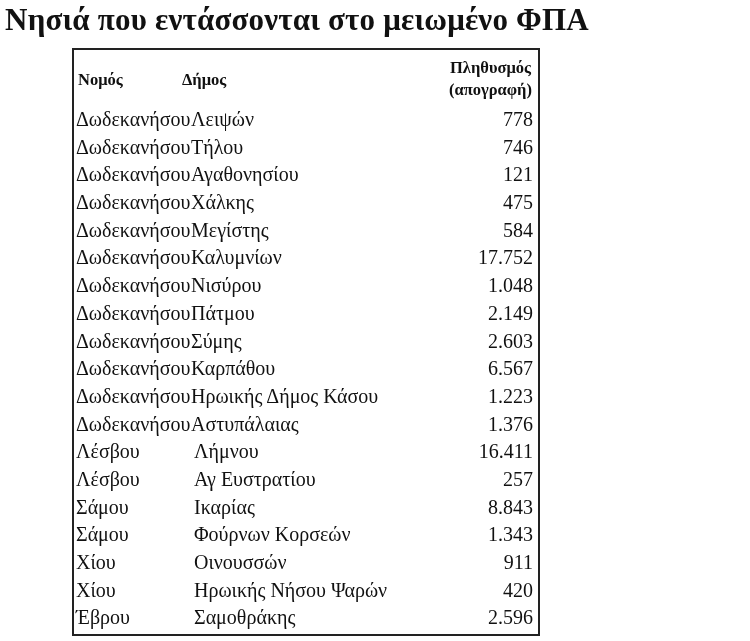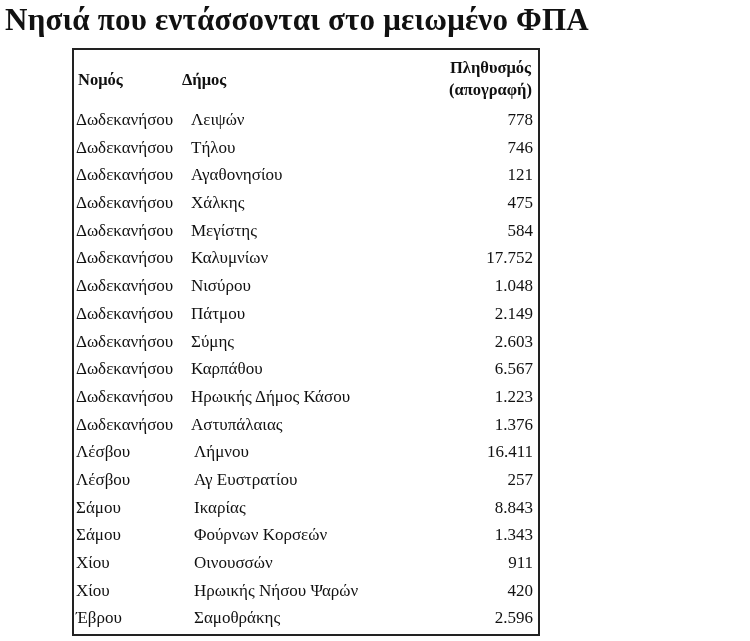--- a/index.html
+++ b/index.html
@@ -7,21 +7,21 @@
          font-family: "Liberation Serif", "DejaVu Serif", serif; color: #111; }
   .title { position: absolute; left: 0; top: 2px; width: 594px; text-align: center;
            font-size: 31px; font-weight: bold; letter-spacing: 0.2px; white-space: nowrap; }
   .table-box { position: absolute; left: 72px; top: 48px; width: 468px; height: 588px;
                border: 2px solid #222; box-sizing: border-box; }
   .head { position: absolute; left: 0; top: 0; width: 100%; height: 56px; font-weight: bold; font-size: 16.5px; }
   .h-nomos { position: absolute; left: 4px; top: 20px; }
   .h-dimos { position: absolute; left: 108px; top: 20px; }
   .h-pop { position: absolute; right: 6px; top: 7px; text-align: center; line-height: 22px; }
   .rows { position: absolute; left: 0; top: 56px; width: 100%; }
-  .row { position: relative; height: 27.7px; font-size: 17px; line-height: 27.7px; white-space: nowrap; }
+  .row { position: relative; height: 27.7px; font-size: 20px; line-height: 27.7px; white-space: nowrap; }
   .c-nomos { position: absolute; left: 2px; }
   .c-dimos { position: absolute; left: 120px; }
   .c-dimos.tight { left: 117px; }
   .c-pop { position: absolute; right: 5px; }
 </style>
 </head>
 <body>
 
 <div class="title">Νησιά που εντάσσονται στο μειωμένο ΦΠΑ</div>
 

